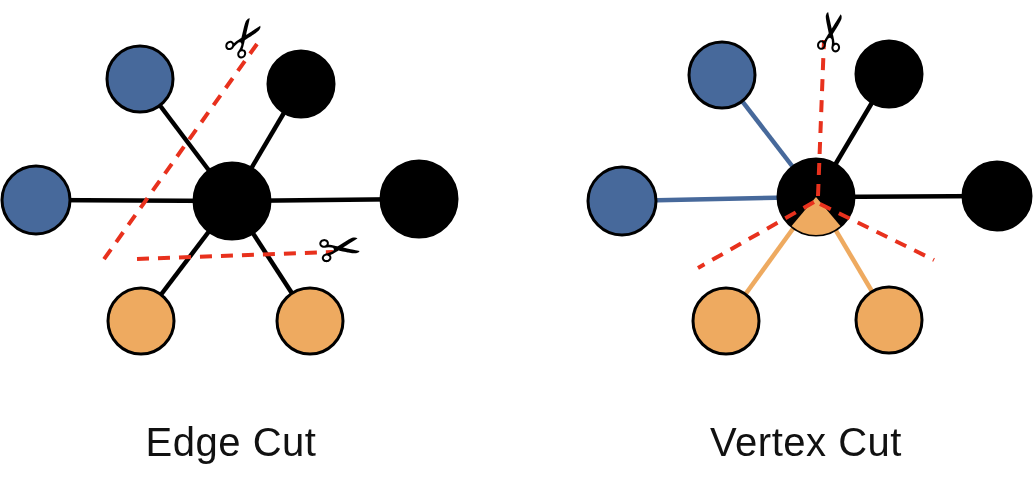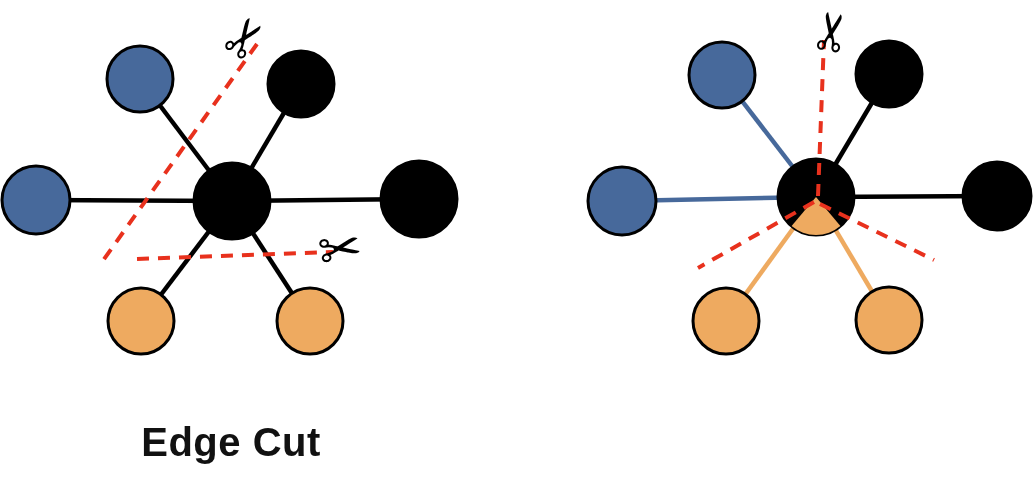--- a/index.html
+++ b/index.html
@@ -10,21 +10,21 @@
     position: relative;
     overflow: hidden;
   }
   .canvas-wrap { position: absolute; inset: 0; }
   svg { position: absolute; top: 0; left: 0; }
   .diagram-label {
     position: absolute;
     top: 420px;
     transform: translateX(-50%);
     font-size: 40px;
-    font-weight: 700;
+    font-weight: 400;
     letter-spacing: 0.5px;
     color: #111111;
     white-space: nowrap;
   }
   #edge-cut-label { left: 231px; }
   #vertex-cut-label { left: 806px; }
 </style>
 </head>
 <body>
 
@@ -66,13 +66,14 @@
         <circle cx="889" cy="320" r="33" fill="#eeaa60" stroke="#000000" stroke-width="3"></circle>
         <line x1="818" y1="196" x2="824" y2="40" stroke="#e8311d" stroke-width="4" stroke-dasharray="12 9"></line>
         <line x1="814" y1="202" x2="698" y2="268" stroke="#e8311d" stroke-width="4" stroke-dasharray="12 9"></line>
         <line x1="820" y1="204" x2="934" y2="260" stroke="#e8311d" stroke-width="4" stroke-dasharray="12 9"></line>
         <text transform="translate(832 32) rotate(-80)" font-size="52" text-anchor="middle" dominant-baseline="central" fill="#000000">✂</text>
       </g>
     </svg>
 
   <div class="diagram-label" id="edge-cut-label">Edge Cut</div>
 
+  <div class="diagram-label" id="vertex-cut-label">Vertex Cut</div>
 </div>
 
 </body></html>

